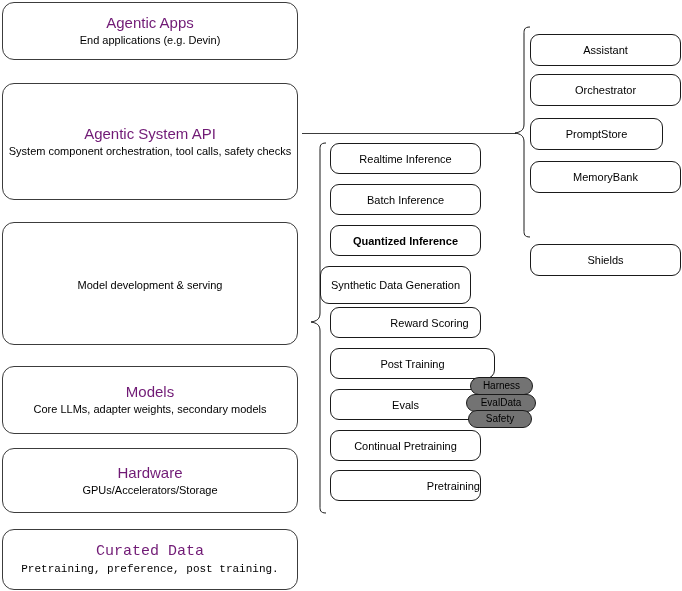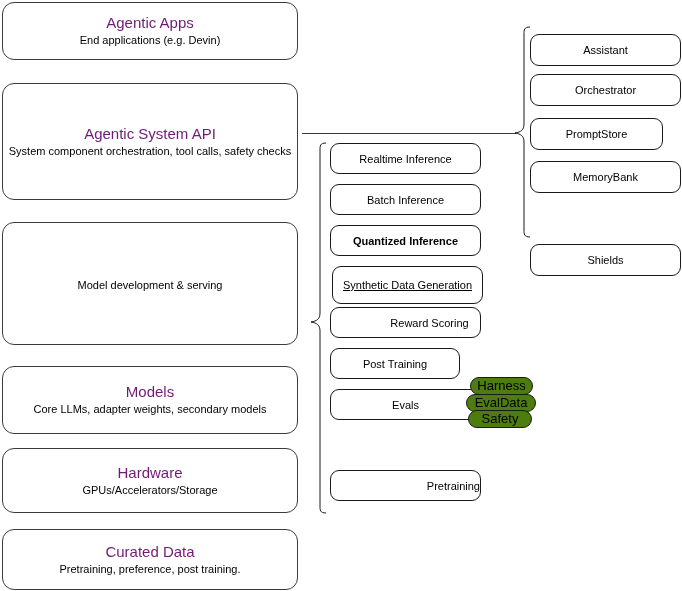--- a/index.html
+++ b/index.html
@@ -59,25 +59,25 @@
     line-height: 14px;
     color: #000;
     white-space: nowrap;
   }
   
   .pill {
     position: absolute;
     box-sizing: border-box;
     border: 1px solid #1a1a1a;
     border-radius: 999px;
-    background: #4d7c0f;
+    background: #737373;
     display: flex;
     align-items: center;
     justify-content: center;
-    font-size: 13px;
+    font-size: 10px;
     line-height: 12px;
     color: #000;
     white-space: nowrap;
   }
   
   .brace-svg, .line-svg {
     position: absolute;
     overflow: visible;
     pointer-events: none;
   }
@@ -113,21 +113,21 @@
   <div class="layer-box" style="left:2px; top:366px; width:296px; height:68px;">
     <div class="layer-title">Models</div>
     <div class="layer-sub">Core LLMs, adapter weights, secondary models</div>
   </div>
 
   <div class="layer-box" style="left:2px; top:448px; width:296px; height:65px;">
     <div class="layer-title">Hardware</div>
     <div class="layer-sub">GPUs/Accelerators/Storage</div>
   </div>
 
-  <div class="layer-box" style="left:2px; top:529px; width:296px; height:61px;">
+  <div class="layer-box" style="left:2px; top:529px; width:296px; height:61px;font-family:Liberation Mono, monospace;">
     <div class="layer-title">Curated Data</div>
     <div class="layer-sub">Pretraining, preference, post training.</div>
   </div>
 
   <svg class="line-svg" style="left:0px; top:0px;" width="682" height="591">
     <line class="conn-line" x1="302" y1="133.5" x2="516" y2="133.5"></line>
   </svg>
 
   <svg class="brace-svg" style="left:308px; top:140px;" width="24" height="382">
     <path class="brace-path" d="M 18,3 C 12,3 12,6 12,10 L 12,173 C 12,179 9,181 3,182 C 9,183 12,185 12,191 L 12,366 C 12,370 12,373 18,373"></path>
@@ -139,31 +139,34 @@
 
   <div class="item-box" style="left:330px; top:143px; width:151px; height:31px;">
     <span>Realtime Inference</span>
   </div>
   <div class="item-box" style="left:330px; top:184px; width:151px; height:31px;align-items:center;">
     <span>Batch Inference</span>
   </div>
   <div class="item-box" style="left:330px; top:225px; width:151px; height:31px;font-weight:bold;">
     <span>Quantized Inference</span>
   </div>
-  <div class="item-box" style="left:332px; top:266px; width:151px; height:38px;text-decoration:underline;">
+  <div class="item-box" style="left:320px; top:266px; width:151px; height:38px;">
     <span>Synthetic Data Generation</span>
   </div>
   <div class="item-box" style="left:330px; top:307px; width:151px; height:31px;padding-left:48px;">
     <span>Reward Scoring</span>
   </div>
-  <div class="item-box" style="left:330px; top:348px; width:130px; height:31px;">
+  <div class="item-box" style="left:330px; top:348px; width:165px; height:31px;">
     <span>Post Training</span>
   </div>
   <div class="item-box" style="left:330px; top:389px; width:151px; height:31px;">
     <span>Evals</span>
+  </div>
+  <div class="item-box" style="left:330px; top:430px; width:151px; height:31px;">
+    <span>Continual Pretraining</span>
   </div>
   <div class="item-box" style="left:330px; top:470px; width:151px; height:31px;justify-content:flex-end;">
     <span>Pretraining</span>
   </div>
 
   <div class="pill" style="left:470px; top:377px; width:63px; height:18px;">
     <span>Harness</span>
   </div>
   <div class="pill" style="left:466px; top:394px; width:70px; height:18px;">
     <span>EvalData</span>

